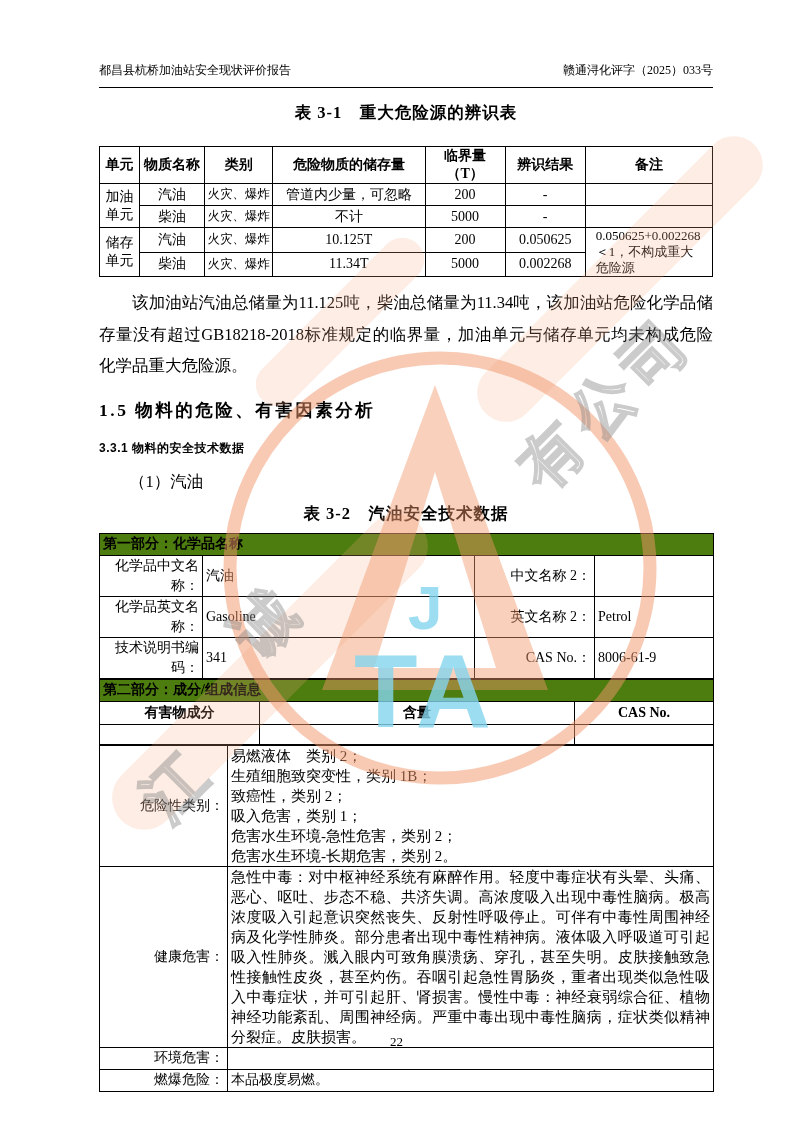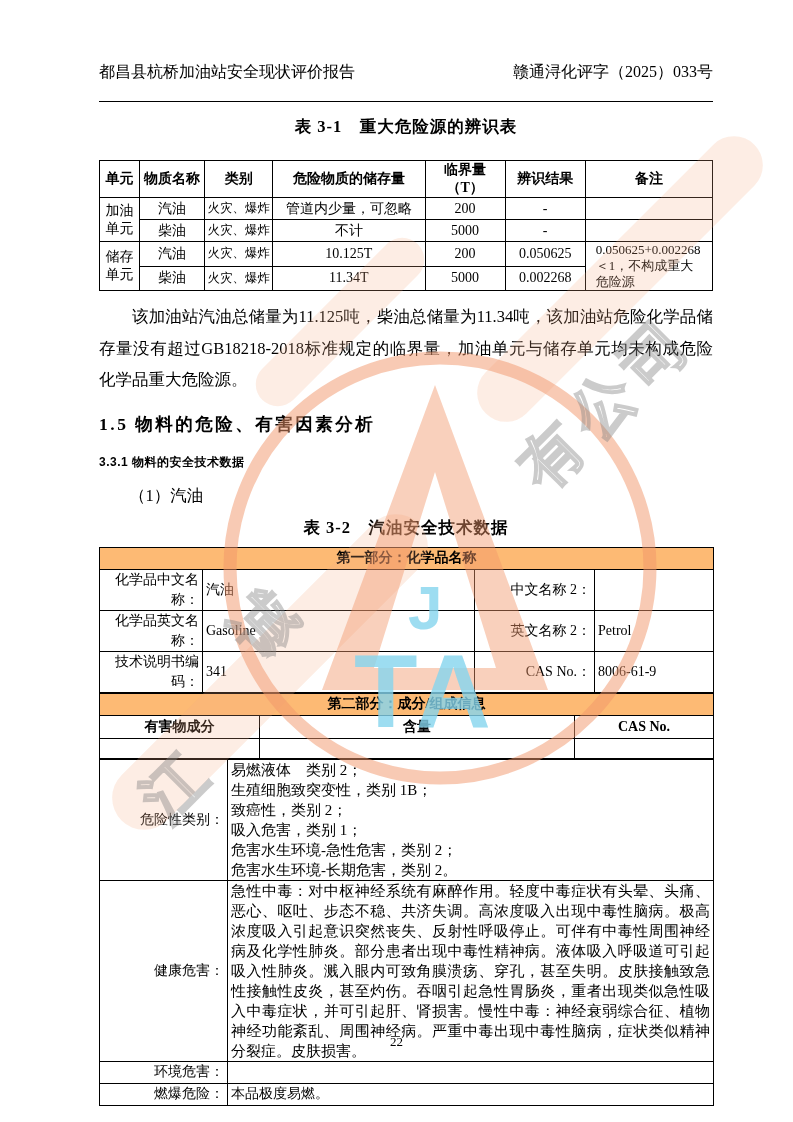--- a/index.html
+++ b/index.html
@@ -9,23 +9,23 @@
     background:#ffffff;
     margin:0 auto;
     font-family:"Liberation Serif","DejaVu Serif",serif;
     color:#000;
     overflow:hidden;
   }
   .content{position:relative;z-index:1;padding:62px 80px 0 99px;}
   
   .doc-header{
     display:flex;justify-content:space-between;align-items:flex-end;
-    font-size:16px;
+    font-size:12px;
     border-bottom:1.5px solid #000;
-    padding-bottom:18px;
+    padding-bottom:8px;
   }
   
   .tbl-caption{
     text-align:center;font-weight:bold;font-size:16.5px;
     font-family:"Liberation Serif","DejaVu Serif",serif;
     margin:14px 0 8px 0;letter-spacing:1px;
   }
   
   table{border-collapse:collapse;table-layout:fixed;}
   .t1{width:614px;margin-top:22px;}
@@ -49,21 +49,21 @@
   .h331{font-family:"Liberation Sans","DejaVu Sans",sans-serif;font-size:12px;font-weight:600;margin:18px 0 0 0;letter-spacing:.5px;}
   .item1{font-size:16.5px;margin:14px 0 0 30px;}
   
   .t2{width:614px;}
   .t2 td{
     border:1px solid #000;font-size:14px;vertical-align:middle;
     padding:0 3px;overflow:hidden;line-height:20px;
   }
   .t2.no-top{border-top:0;}
   .t2 tr.sect td{
-    background:#fdba74;text-align:center;font-weight:bold;height:21px;
+    background:#4d7c0f;text-align:left;font-weight:bold;height:21px;
   }
   .t2 .lbl{text-align:right;height:21px;}
   .t2 .val{text-align:left;height:21px;}
   .t2 .chead{text-align:center;height:22px;font-weight:bold;}
   .t2 .big{vertical-align:middle;text-align:left;font-size:15px;line-height:20px;text-align:justify;}
   
   .footer{position:absolute;left:0;right:0;top:1034px;text-align:center;font-size:13px;z-index:1;}
   
   .wm{position:absolute;inset:0;z-index:2;pointer-events:none;}
   .wm *{position:absolute;}

